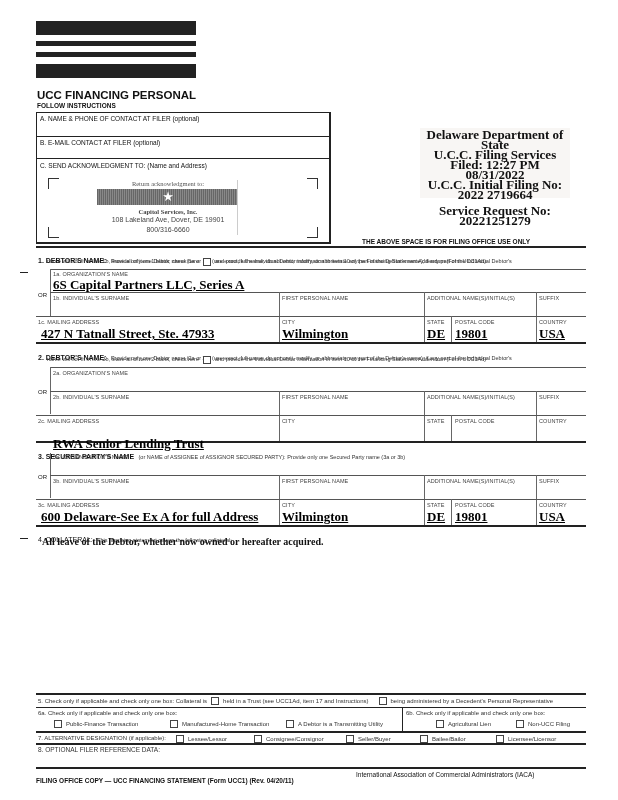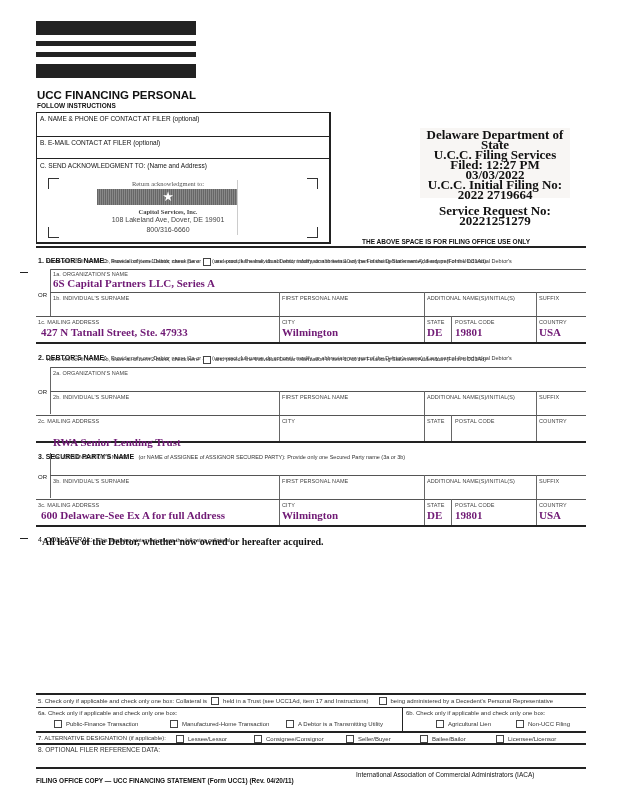--- a/index.html
+++ b/index.html
@@ -2,21 +2,21 @@
 <html><head>
 <meta charset="utf-8">
 <style>
   html, body { margin:0; padding:0; background:#fff; }
   body { width:618px; height:800px; position:relative; overflow:hidden; font-family:"Liberation Sans", sans-serif; color:#111; }
   .abs { position:absolute; }
   .bar { position:absolute; left:36px; width:160px; background:#222; }
   .tiny { font-size:5.5px; color:#333; line-height:6px; }
   .lbl { font-size:5.5px; color:#444; letter-spacing:0.1px; }
   .hdr { font-size:7px; font-weight:bold; }
-  .val { font-family:"Liberation Serif", serif; font-weight:bold; font-size:11px; color:#701a75; }
+  .val { font-family:"Liberation Serif", serif; font-weight:bold; font-size:13px; color:#000000;text-decoration:underline; }
   .box { border:1px solid #222; box-sizing:border-box; }
   .hline { position:absolute; background:#222; }
   .vline { position:absolute; background:#666; width:1px; }
   .cb { display:inline-block; width:8px; height:8px; border:1px solid #444; box-sizing:border-box; vertical-align:middle; margin:0 4px; background:#fff; }
   .stamp { font-family:"Liberation Serif", serif; font-weight:bold; font-size:13px; text-align:center; line-height:10px; }
   .optrow { font-size:6px; color:#333; white-space:nowrap; }
 </style>
 </head>
 <body>
 
@@ -46,21 +46,21 @@
 <div class="abs" style="left:97px;top:189px;width:141px;height:16px;background:repeating-linear-gradient(90deg,#666 0 1px,#888 1px 2px);"></div>
 <div class="abs" style="left:158px;top:189px;width:20px;text-align:center;color:#fff;font-size:13px;line-height:16px;">★</div>
 <div class="abs" style="left:98px;top:208px;width:140px;text-align:center;font-family:'Liberation Serif',serif;font-size:6.5px;font-weight:bold;color:#444;">Capitol Services, Inc.</div>
 <div class="abs" style="left:98px;top:216px;width:140px;text-align:center;font-size:7px;color:#444;">108 Lakeland Ave, Dover, DE 19901</div>
 <div class="abs" style="left:98px;top:226px;width:140px;text-align:center;font-size:7px;color:#444;">800/316-6660</div>
 <div class="vline" style="left:237px;top:180px;height:55px;background:#ccc;"></div>
 
 <div class="abs" style="left:420px;top:128px;width:150px;height:70px;background:#f8f6f4;">
   <div class="stamp" style="margin-top:2px;">Delaware Department of State</div>
   <div class="stamp">U.C.C. Filing Services</div>
-  <div class="stamp">Filed: 12:27 PM 03/03/2022</div>
+  <div class="stamp">Filed: 12:27 PM 08/31/2022</div>
   <div class="stamp">U.C.C. Initial Filing No: 2022 2719664</div>
   <div class="stamp" style="margin-top:6px;">Service Request No:   20221251279</div>
 </div>
 <div class="abs" style="left:362px;top:238px;font-size:6.5px;font-weight:bold;">THE ABOVE SPACE IS FOR FILING OFFICE USE ONLY</div>
 
 <div class="hline" style="left:36px;top:246px;width:550px;height:2px;"></div>
 
 <div class="hline" style="left:20px;top:272px;width:8px;height:1px;"></div>
 <div class="hline" style="left:20px;top:538px;width:8px;height:1px;"></div>
 

